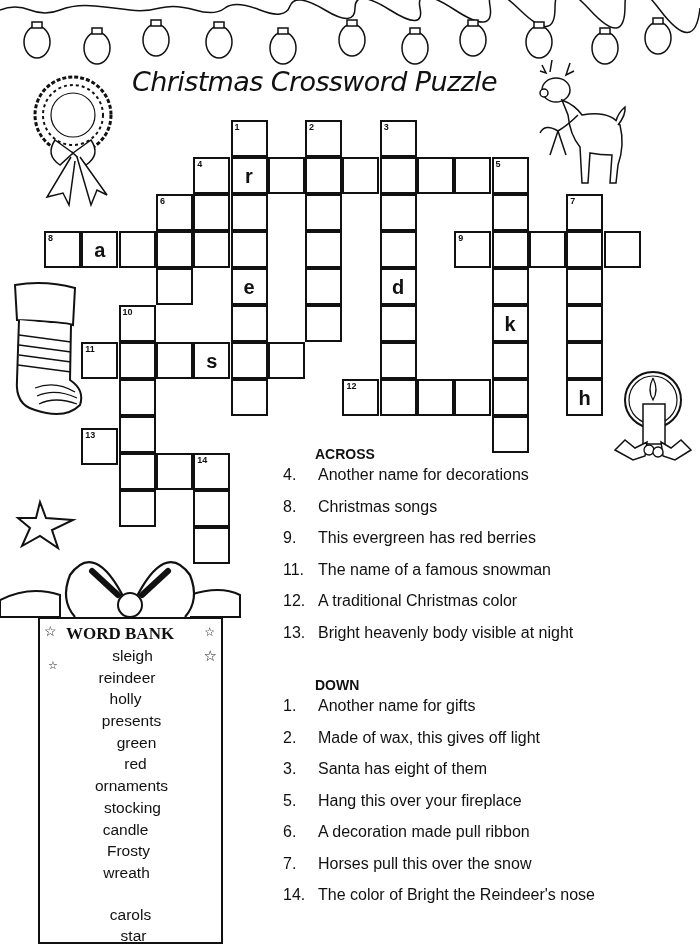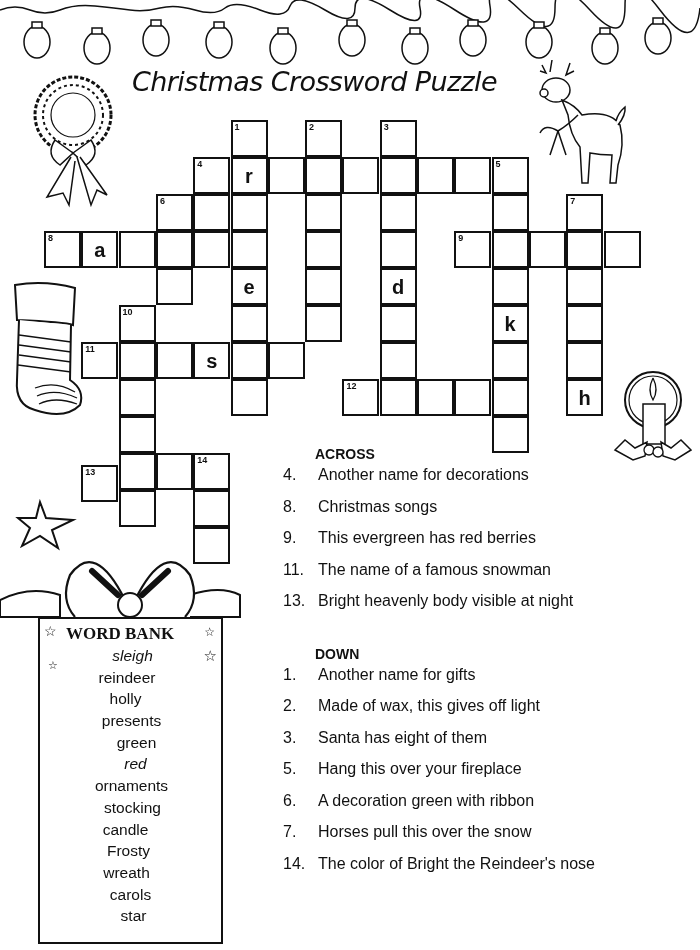--- a/index.html
+++ b/index.html
@@ -202,21 +202,21 @@
     </div>
     <div class="cell" style="left: 379.7px; top: 379px;"></div>
     <div class="cell" style="left: 417px; top: 379px;"></div>
     <div class="cell" style="left: 454.3px; top: 379px;"></div>
     <div class="cell" style="left: 491.6px; top: 379px;"></div>
     <div class="cell" style="left: 566.2px; top: 379px;">
       <span class="letter">h</span>
     </div>
     <div class="cell" style="left: 118.6px; top: 416px;"></div>
     <div class="cell" style="left: 491.6px; top: 416px;"></div>
-    <div class="cell" style="left: 81.3px; top: 465px;">
+    <div class="cell" style="left: 81.3px; top: 428px;">
       <span class="num">13</span>
     </div>
     <div class="cell" style="left: 118.6px; top: 453px;"></div>
     <div class="cell" style="left: 155.9px; top: 453px;"></div>
     <div class="cell" style="left: 193.2px; top: 453px;">
       <span class="num">14</span>
     </div>
     <div class="cell" style="left: 118.6px; top: 490px;"></div>
     <div class="cell" style="left: 193.2px; top: 490px;"></div>
     <div class="cell" style="left: 193.2px; top: 527px;"></div>
@@ -235,20 +235,24 @@
       </div>
       <div class="clue">
         <span class="n">9.</span>
         <span>This evergreen has red berries</span>
       </div>
       <div class="clue">
         <span class="n">11.</span>
         <span>The name of a famous snowman</span>
       </div>
       <div class="clue">
+        <span class="n">12.</span>
+        <span>A traditional Christmas color</span>
+      </div>
+      <div class="clue">
         <span class="n">13.</span>
         <span>Bright heavenly body visible at night</span>
       </div>
     </div>
   <div class="clue-head down-head">DOWN</div>
   <div id="down-list">
       <div class="clue">
         <span class="n">1.</span>
         <span>Another name for gifts</span>
       </div>
@@ -259,47 +263,47 @@
       <div class="clue">
         <span class="n">3.</span>
         <span>Santa has eight of them</span>
       </div>
       <div class="clue">
         <span class="n">5.</span>
         <span>Hang this over your fireplace</span>
       </div>
       <div class="clue">
         <span class="n">6.</span>
-        <span>A decoration green with ribbon</span>
+        <span>A decoration made pull ribbon</span>
       </div>
       <div class="clue">
         <span class="n">7.</span>
         <span>Horses pull this over the snow</span>
       </div>
       <div class="clue">
         <span class="n">14.</span>
         <span>The color of Bright the Reindeer's nose</span>
       </div>
     </div>
 </div>
 
 <div class="wordbank">
   <div class="wb-title">WORD BANK</div>
   <span class="abs" style="left:4px;top:4px;font-size:14px;">☆</span>
   <span class="abs" style="left:8px;top:40px;font-size:11px;">☆</span>
   <span class="abs" style="right:6px;top:6px;font-size:12px;">☆</span>
   <span class="abs" style="right:4px;top:28px;font-size:15px;">☆</span>
   <div class="wb-list" id="wb-list">
-      <div class="wb-word" style="padding-left: 4px; padding-right: 0px; font-style: italic;">sleigh</div>
+      <div class="wb-word" style="padding-left: 4px; padding-right: 0px;">sleigh</div>
       <div class="wb-word" style="padding-left: 0px; padding-right: 7px;">reindeer</div>
       <div class="wb-word" style="padding-left: 6px; padding-right: 16px;">holly</div>
       <div class="wb-word" style="padding-left: 2px; padding-right: 0px;">presents</div>
       <div class="wb-word" style="padding-left: 12px; padding-right: 0px;">green</div>
-      <div class="wb-word" style="padding-left: 12px; padding-right: 2px; font-style: italic;">red</div>
+      <div class="wb-word" style="padding-left: 12px; padding-right: 2px;">red</div>
       <div class="wb-word" style="padding-left: 2px; padding-right: 0px;">ornaments</div>
       <div class="wb-word" style="padding-left: 4px; padding-right: 0px;">stocking</div>
       <div class="wb-word" style="padding-left: 0px; padding-right: 10px;">candle</div>
       <div class="wb-word" style="padding-left: 0px; padding-right: 4px;">Frosty</div>
       <div class="wb-word" style="padding-left: 0px; padding-right: 8px;">wreath</div>
-      <div class="wb-word" style="padding-left: 0px; padding-right: 0px;">carols</div>
+      <div class="wb-word" style="padding-left: 0px; padding-right: 0px; margin-top: 20px;">carols</div>
       <div class="wb-word" style="padding-left: 12px; padding-right: 6px;">star</div>
     </div>
 </div>
 
 </body></html>

